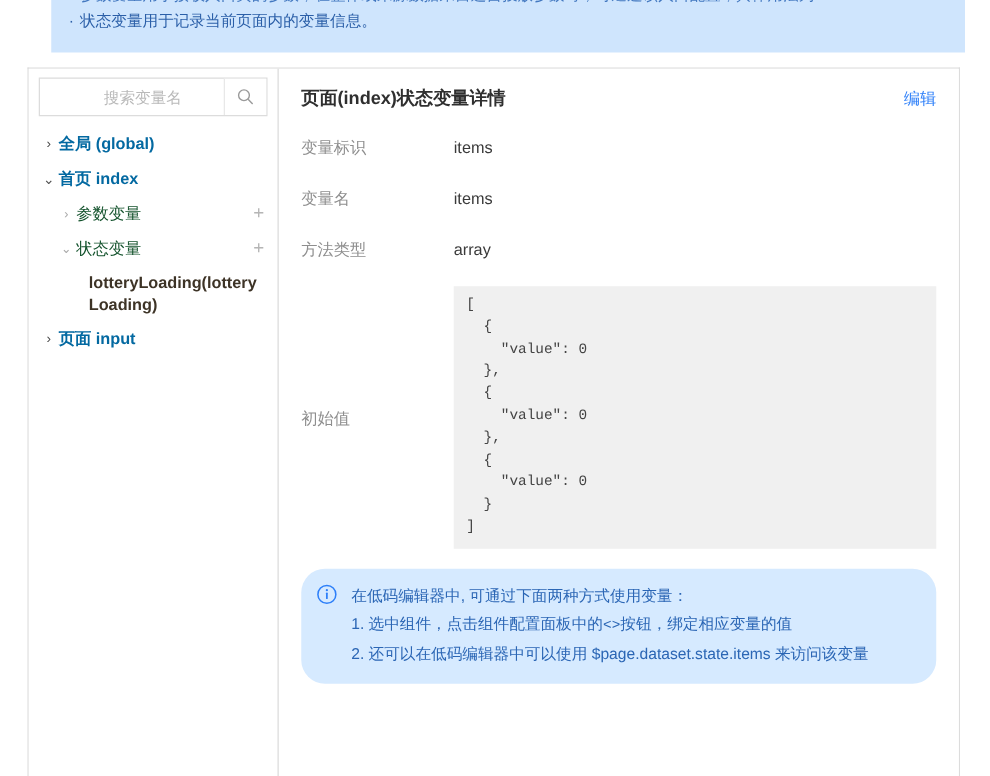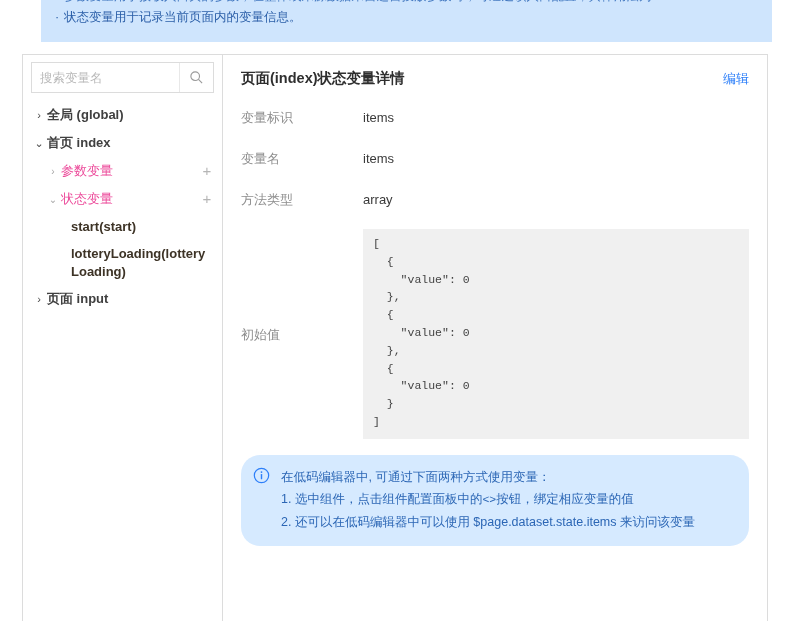--- a/index.html
+++ b/index.html
@@ -69,20 +69,21 @@
     background: #ffffff;
     position: relative;
   }
   .search-row {
     display: flex;
     align-items: stretch;
     height: 31px;
     margin: 7px 8px 6px 8px;
     border: 1px solid #dcdcdc;
     box-sizing: border-box;
+    padding-left: 43px;
   }
   .search-input {
     flex: 1;
     border: none;
     outline: none;
     padding: 0 8px;
     font-size: 12.5px;
     font-family: "Liberation Sans", "DejaVu Sans", sans-serif;
     color: #555;
     background: transparent;
@@ -121,23 +122,23 @@
     font-size: 11px;
   }
   .tree-node.lvl1 { padding-left: 8px; }
   .tree-node.lvl2 { padding-left: 22px; }
   .tree-node.lvl3 { padding-left: 48px; }
   .node-label {
     font-size: 13px;
     line-height: 18px;
     padding: 4px 0;
   }
-  .tree-node.lvl1 .node-label { font-weight: bold; color: #404040; }
+  .tree-node.lvl1 .node-label { font-weight: bold; color: #0369a1; }
   .tree-node.lvl2 .chev { color: #a8a8a8; font-size: 10px; }
-  .tree-node.lvl2 .node-label { color: #ec4899; font-weight: normal; }
+  .tree-node.lvl2 .node-label { color: #14532d; font-weight: normal; }
   .tree-node.lvl3 .node-label {
     font-weight: bold;
     color: #3d3326;
     word-break: break-all;
     padding-right: 8px;
   }
   .tree-node.selected { background: #f1f1f1; }
   .add-btn {
     position: absolute;
     right: 8px;
@@ -282,23 +283,20 @@
         <span class="add-btn">+</span>
       </div>
 
       <div class="tree-node lvl2">
         <span class="chev">⌄</span>
         <span class="node-label">状态变量</span>
         <span class="add-btn">+</span>
       </div>
 
 
-      <div class="tree-node lvl3">
-        <span class="node-label">start(start)</span>
-      </div>
 
       <div class="tree-node lvl3">
         <span class="node-label">lotteryLoading(lotteryLoading)</span>
       </div>
 
       <div class="tree-node lvl1">
         <span class="chev">›</span>
         <span class="node-label">页面 input</span>
       </div>
 

